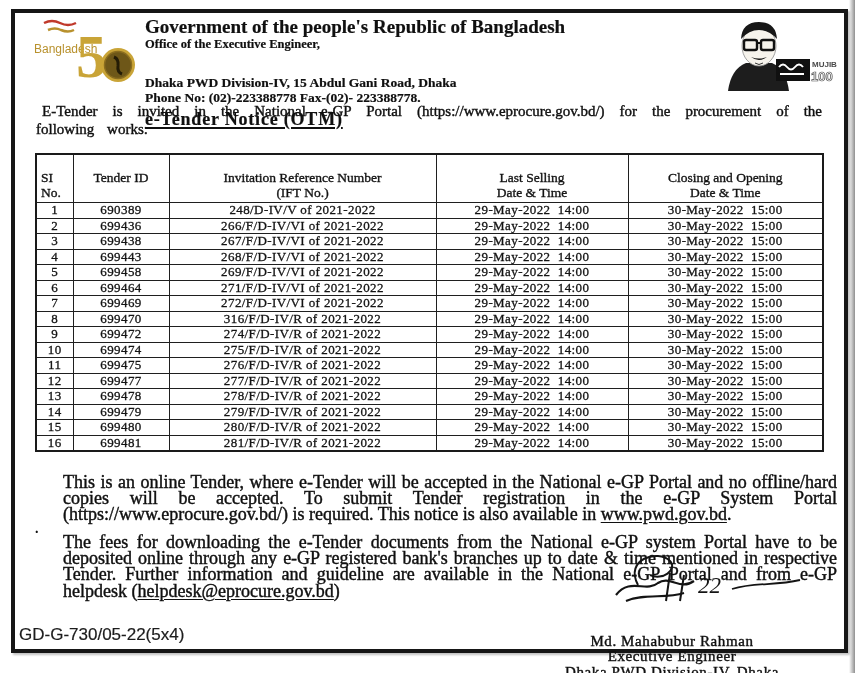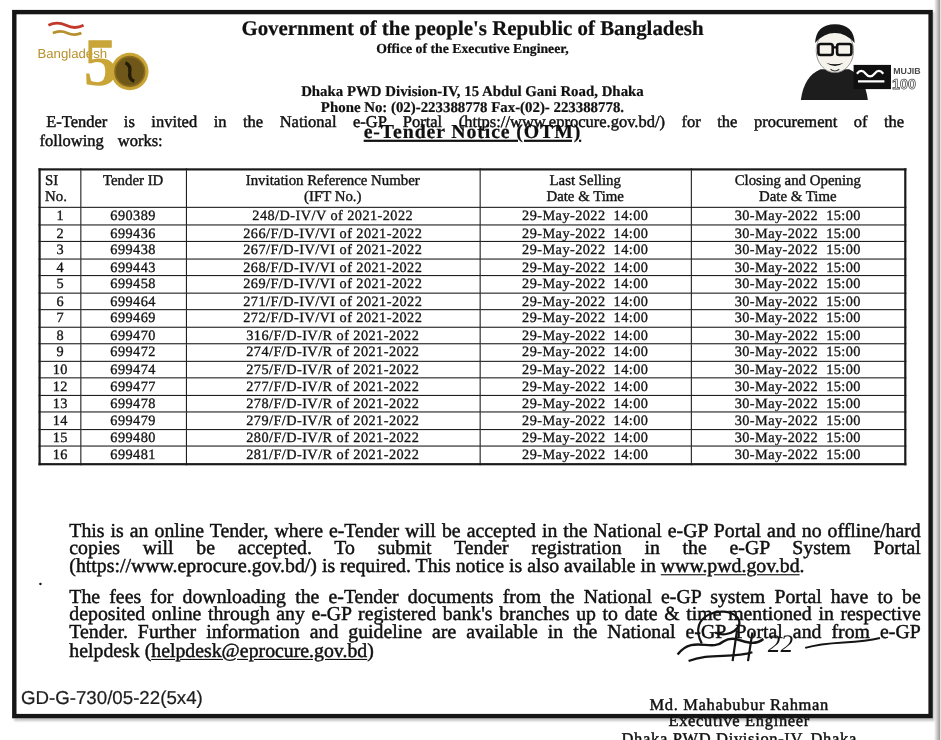--- a/index.html
+++ b/index.html
@@ -11,21 +11,21 @@
     position:absolute; right:0; top:0; width:6px; height:673px;
     background:linear-gradient(to right,#ffffff,#8f8f8f);
   }
   .frame {
     position:absolute; left:11px; top:9px; width:829px; height:636px;
     border:4px solid #161616; background:#fff;
     box-shadow:2px 2px 2px #c2c2c2;
   }
   
   .hdr {
-    position:absolute; left:130px; right:130px; top:3px; text-align:center;
+    position:absolute; left:130px; right:130px; top:3px; 
     -webkit-text-stroke:0.2px #101010;
   }
   .hdr .l1 { font-size:19px; font-weight:bold; line-height:21px; }
   .hdr .l2 { font-size:12.5px; font-weight:bold; line-height:14px; }
   .hdr .l3 { font-size:13.5px; font-weight:bold; line-height:15px;margin-top:24px; }
   .hdr .l4 { font-size:13.5px; font-weight:bold; line-height:15px; }
   .hdr .title {
     display:inline-block; margin-top:4px; font-size:18px; font-weight:bold;
     letter-spacing:0.8px; text-decoration:underline;
     text-decoration-thickness:2px; text-underline-offset:2px;
@@ -40,21 +40,21 @@
   }
   
   table.tbl {
     position:absolute; left:20px; top:140px; width:787px;
     border-collapse:collapse; table-layout:fixed;
     border:2px solid #1a1a1a; color:#141414;
   }
   .tbl th, .tbl td { border:1px solid #1f1f1f; overflow:hidden; white-space:nowrap; }
   .tbl thead th {
     height:31px; vertical-align:top; text-align:center; font-weight:normal;
-    font-size:13.5px; line-height:15px; padding-top:1px;
+    font-size:13.5px; line-height:15px; padding-top:15px;
     -webkit-text-stroke:0.35px #141414;
   }
   .tbl thead th.si { text-align:left; padding-left:4px; }
   .tbl tbody td {
     height:14.5px; padding:0; text-align:center;
     font-size:13px; line-height:14.5px; letter-spacing:0.4px;
     -webkit-text-stroke:0.3px #141414;
   }
   
   .para {
@@ -220,20 +220,27 @@
           <td>30-May-2022&nbsp;&nbsp;15:00</td>
         </tr>
         <tr>
           <td>10</td>
           <td>699474</td>
           <td>275/F/D-IV/R of 2021-2022</td>
           <td>29-May-2022&nbsp;&nbsp;14:00</td>
           <td>30-May-2022&nbsp;&nbsp;15:00</td>
         </tr>
         <tr>
+          <td>11</td>
+          <td>699475</td>
+          <td>276/F/D-IV/R of 2021-2022</td>
+          <td>29-May-2022&nbsp;&nbsp;14:00</td>
+          <td>30-May-2022&nbsp;&nbsp;15:00</td>
+        </tr>
+        <tr>
           <td>12</td>
           <td>699477</td>
           <td>277/F/D-IV/R of 2021-2022</td>
           <td>29-May-2022&nbsp;&nbsp;14:00</td>
           <td>30-May-2022&nbsp;&nbsp;15:00</td>
         </tr>
         <tr>
           <td>13</td>
           <td>699478</td>
           <td>278/F/D-IV/R of 2021-2022</td>

